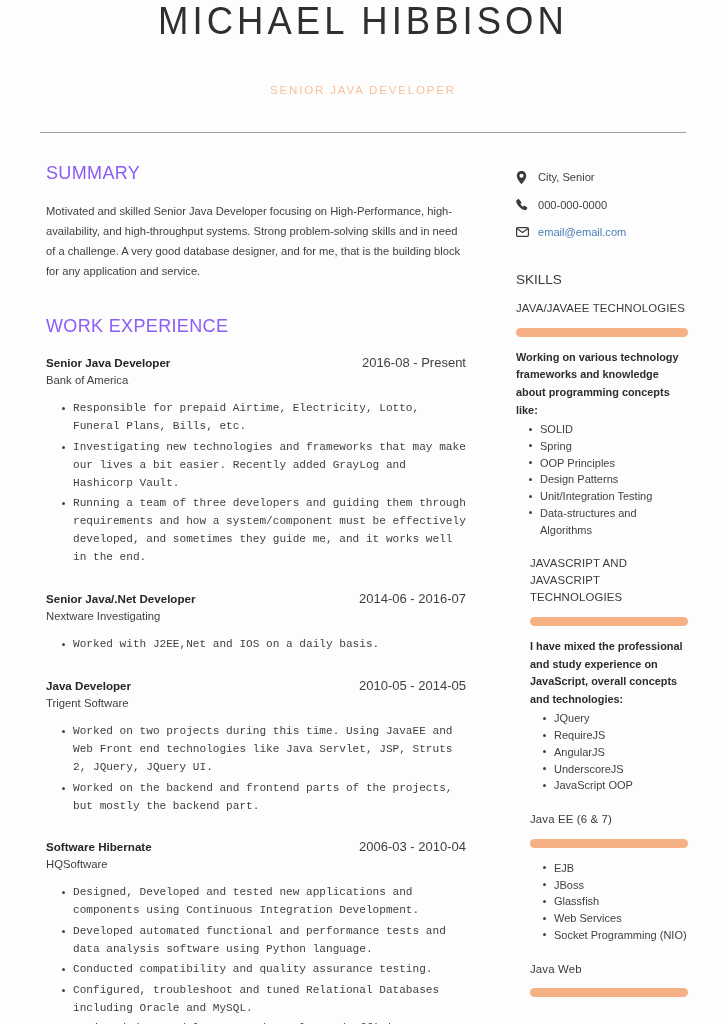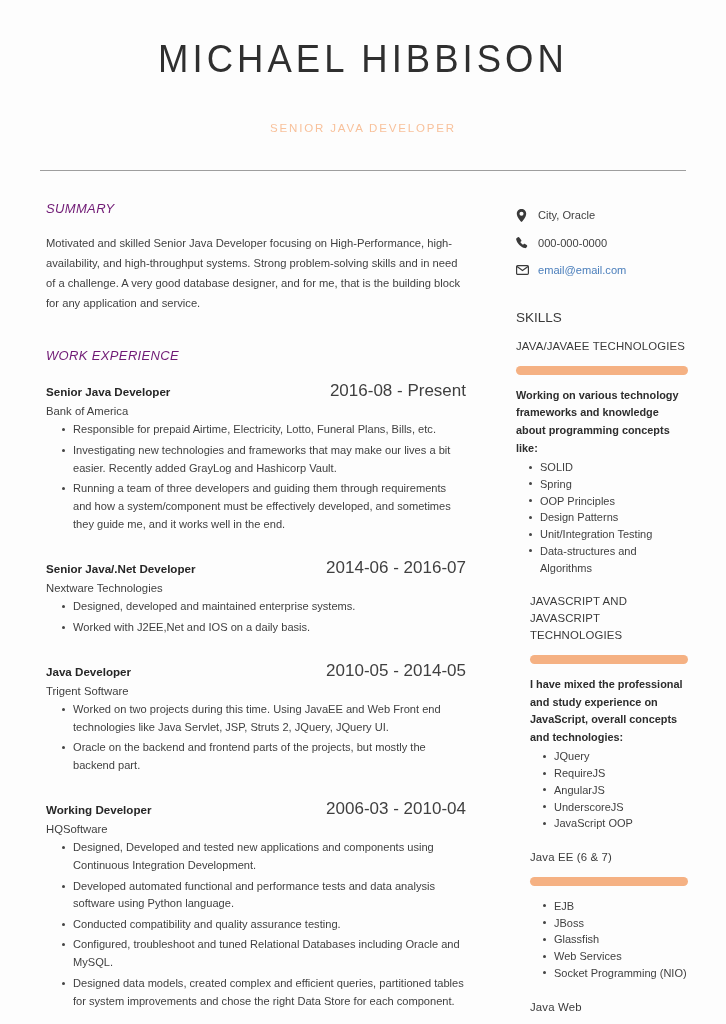--- a/index.html
+++ b/index.html
@@ -16,21 +16,20 @@
   .page {
     position: relative;
     width: 726px;
     height: 1024px;
     background: #fdfdfd;
     overflow: hidden;
   }
 
   
   .header {
-    padding-top: 38px;
     text-align: center;
   }
   .name {
     font-size: 38px;
     font-weight: 300;
     letter-spacing: 4.2px;
     color: #2f2f2f;
     line-height: 1.15;
     font-family: "Liberation Sans", sans-serif;
     transform: scaleX(0.96);
@@ -60,26 +59,25 @@
     flex: 0 0 420px;
   }
   .col-gap { flex: 0 0 50px; }
   .col-side {
     width: 172px;
     flex: 0 0 172px;
   }
 
   
   .section-heading {
-    font-size: 13px;
+    font-size: 18px;
     font-weight: 400;
     letter-spacing: 0.35px;
-    color: #701a75;
+    color: #8b5cf6;
     margin-bottom: 18px;
-    font-style: italic;
   }
   .summary-text {
     font-size: 11.2px;
     line-height: 1.78;
     color: #3f3f3f;
   }
 
   .section-work { margin-top: 35px; }
 
   .job { margin-bottom: 4px; }
@@ -88,33 +86,34 @@
     display: flex;
     justify-content: space-between;
     align-items: baseline;
   }
   .job-title {
     font-size: 11.6px;
     font-weight: bold;
     color: #262626;
   }
   .job-dates {
-    font-size: 17px;
+    font-size: 13px;
     color: #3f3f3f;
     white-space: nowrap;
   }
   .job-company {
     font-size: 11.3px;
     color: #3f3f3f;
     margin-top: 4px;
   }
   .job-bullets {
-    margin-top: 4px;
+    margin-top: 14px;
     padding-left: 16px;
     list-style: none;
+    font-family: Liberation Mono, monospace;
   }
   .job-bullets li {
     position: relative;
     font-size: 11.1px;
     line-height: 1.62;
     color: #3f3f3f;
     margin-bottom: 2.5px;
     padding-left: 11px;
   }
   .job-bullets li::before {
@@ -236,40 +235,39 @@
                 <li>Responsible for prepaid Airtime, Electricity, Lotto, Funeral Plans, Bills, etc.</li>
                 <li>Investigating new technologies and frameworks that may make our lives a bit easier. Recently added GrayLog and Hashicorp Vault.</li>
                 <li>Running a team of three developers and guiding them through requirements and how a system/component must be effectively developed, and sometimes they guide me, and it works well in the end.</li>
               </ul>
             </div>
             <div class="job">
               <div class="job-row">
                 <div class="job-title">Senior Java/.Net Developer</div>
                 <div class="job-dates">2014-06 - 2016-07</div>
               </div>
-              <div class="job-company">Nextware Technologies</div>
+              <div class="job-company">Nextware Investigating</div>
               <ul class="job-bullets">
-                <li>Designed, developed and maintained enterprise systems.</li>
                 <li>Worked with J2EE,Net and IOS on a daily basis.</li>
               </ul>
             </div>
             <div class="job">
               <div class="job-row">
                 <div class="job-title">Java Developer</div>
                 <div class="job-dates">2010-05 - 2014-05</div>
               </div>
               <div class="job-company">Trigent Software</div>
               <ul class="job-bullets">
                 <li>Worked on two projects during this time. Using JavaEE and Web Front end technologies like Java Servlet, JSP, Struts 2, JQuery, JQuery UI.</li>
-                <li>Oracle on the backend and frontend parts of the projects, but mostly the backend part.</li>
+                <li>Worked on the backend and frontend parts of the projects, but mostly the backend part.</li>
               </ul>
             </div>
             <div class="job">
               <div class="job-row">
-                <div class="job-title">Working Developer</div>
+                <div class="job-title">Software Hibernate</div>
                 <div class="job-dates">2006-03 - 2010-04</div>
               </div>
               <div class="job-company">HQSoftware</div>
               <ul class="job-bullets">
                 <li>Designed, Developed and tested new applications and components using Continuous Integration Development.</li>
                 <li>Developed automated functional and performance tests and data analysis software using Python language.</li>
                 <li>Conducted compatibility and quality assurance testing.</li>
                 <li>Configured, troubleshoot and tuned Relational Databases including Oracle and MySQL.</li>
                 <li>Designed data models, created complex and efficient queries, partitioned tables for system improvements and chose the right Data Store for each component.</li>
               </ul>
@@ -283,21 +281,21 @@
 
     <div class="col-side">
 
       <div class="contact-list" id="contact-container">
           <div class="contact-row">
             <span class="contact-icon">
               <svg width="11" height="13" viewBox="0 0 11 13">
                 <path fill="currentColor" d="M5.5 0C2.9 0 .8 2.1.8 4.7c0 3.4 4.2 7.9 4.4 8.1.2.2.5.2.7 0 .2-.2 4.3-4.7 4.3-8.1C10.2 2.1 8.1 0 5.5 0zm0 6.8a2 2 0 110-4.1 2 2 0 010 4.1z"></path>
               </svg>
             </span>
-            <span class="contact-text">City, Oracle</span>
+            <span class="contact-text">City, Senior</span>
           </div>
           <div class="contact-row">
             <span class="contact-icon">
               <svg width="12" height="12" viewBox="0 0 12 12">
                 <path fill="currentColor" d="M3.3.6c-.3-.5-.9-.7-1.4-.4L.8.9C.3 1.2 0 1.8.2 2.4c.5 2 1.7 4 3.2 5.5 1.5 1.5 3.5 2.7 5.5 3.2.6.2 1.2-.1 1.5-.6l.7-1.1c.3-.5.1-1.1-.4-1.4L9 6.9c-.4-.3-1-.2-1.3.2l-.6.7C6 7.2 4.9 6.1 4.3 5l.7-.6c.4-.3.5-.9.2-1.3L3.3.6z"></path>
               </svg>
             </span>
             <span class="contact-text">000-000-0000</span>
           </div>
           <div class="contact-row">

